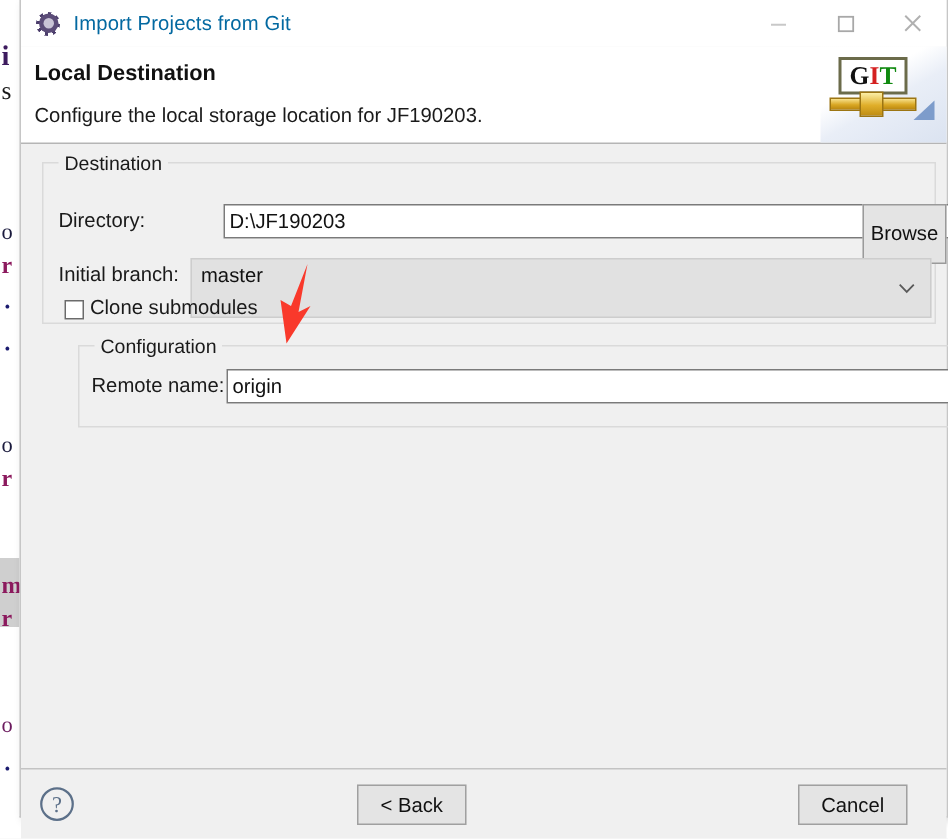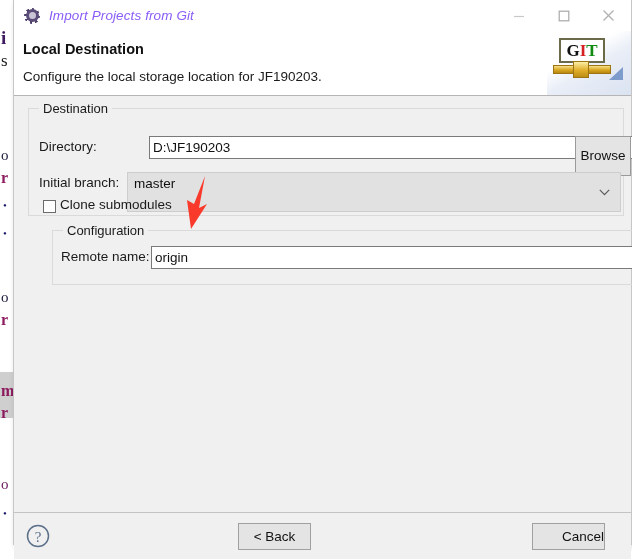--- a/index.html
+++ b/index.html
@@ -87,23 +87,22 @@
   #title-icon .gear-hole {
     position: absolute;
     left: 4.5px; top: 4.5px;
     width: 7px; height: 7px;
     border-radius: 50%;
     background: #c9c4d6;
   }
   #title-text {
     margin-left: 9px;
     font-size: 13.5px;
-    color: #8b5cf6;
+    color: #0369a1;
     letter-spacing: 0.1px;
-    font-style: italic;
   }
   #winctrls {
     position: absolute;
     right: 0; top: 0;
     height: 31px;
     display: flex;
   }
   .winbtn {
     width: 45px;
     height: 31px;
@@ -355,21 +354,21 @@
     border: 2px solid #0078d7;
     background: #e9e9e9;
     line-height: 23px;
   }
   #btn-finish {
     left: 420px;
     color: #a6a6a6;
     background: #d9d9d9;
     border: 1px solid #cccccc;
   }
-  #btn-cancel { left: 518px; text-align: right; }
+  #btn-cancel { left: 518px; }
 </style>
 </head>
 <body>
 
 <div id="bg-page">
     <div class="bg-hl" style="left: 0px; top: 372px; width: 13px; height: 46px;"></div>
     <div class="bg-frag" style="left: 1px; top: 28px; font-size: 19px; color: rgb(61, 27, 94); font-weight: bold;">i</div>
     <div class="bg-frag" style="left: 1px; top: 52px; font-size: 17px; color: rgb(26, 26, 26);">s</div>
     <div class="bg-frag" style="left: 1px; top: 148px; font-size: 15px; color: rgb(26, 26, 61);">o</div>
     <div class="bg-frag" style="left: 1px; top: 170px; font-size: 16px; color: rgb(140, 26, 94); font-weight: bold;">r</div>

